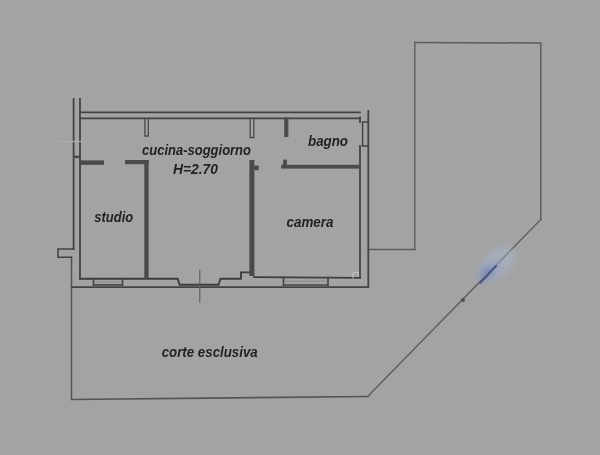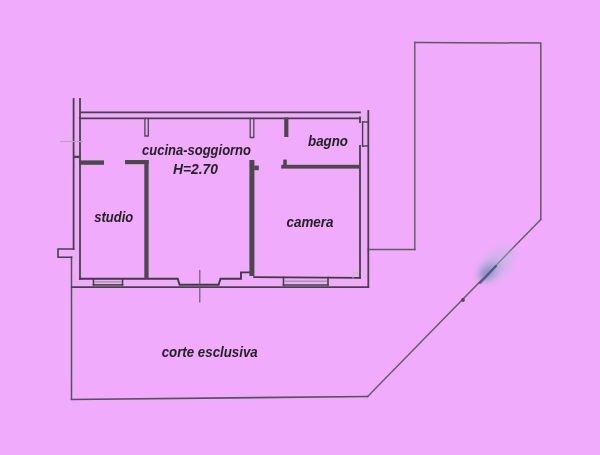--- a/index.html
+++ b/index.html
@@ -1,16 +1,16 @@
 <!DOCTYPE html>
 <html><head>
 <meta charset="utf-8">
 <style>
   html,body{margin:0;padding:0;background:#ffffff;}
-  #plan{position:relative;width:600px;height:455px;background:#f0abfc;overflow:hidden;
+  #plan{position:relative;width:600px;height:455px;background:#a3a3a3;overflow:hidden;
         font-family:"Liberation Sans", sans-serif;}
   svg{position:absolute;left:0;top:0;}
   text{font-family:"Liberation Sans", sans-serif;font-style:italic;fill:#232323;}
 </style>
 </head>
 <body>
 
 <div id="plan">
 <svg width="600" height="455" viewBox="0 0 600 455">
   <defs>

